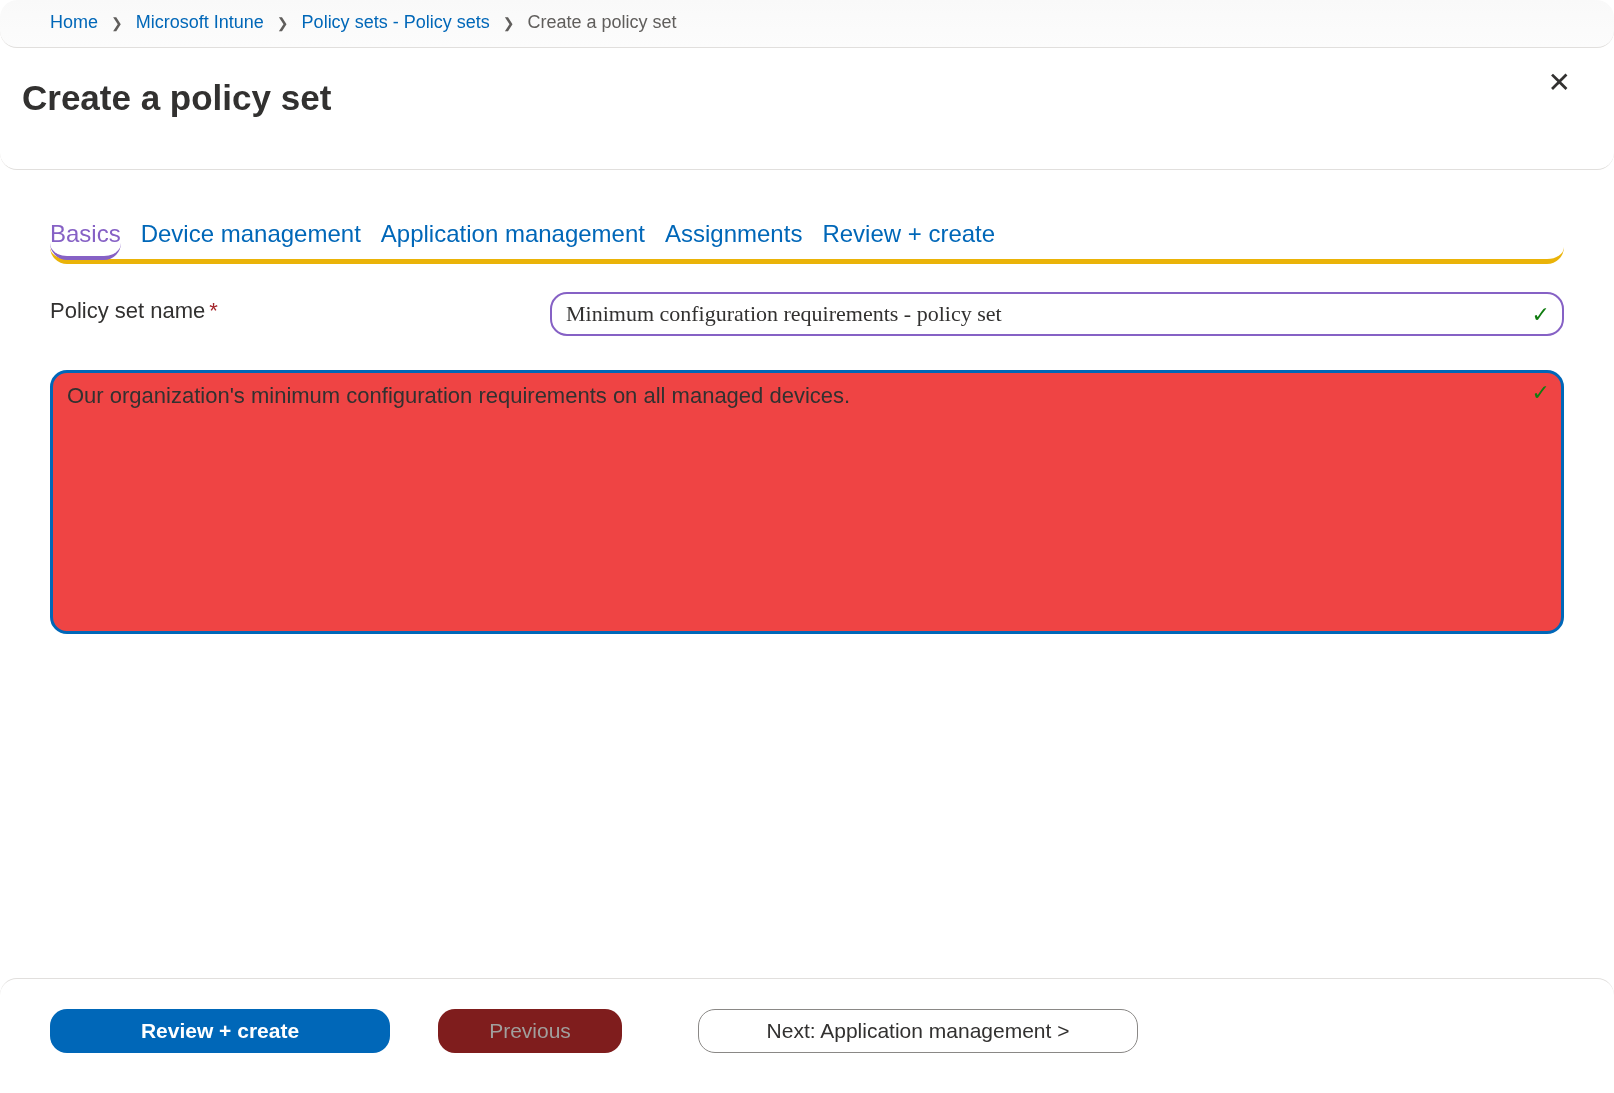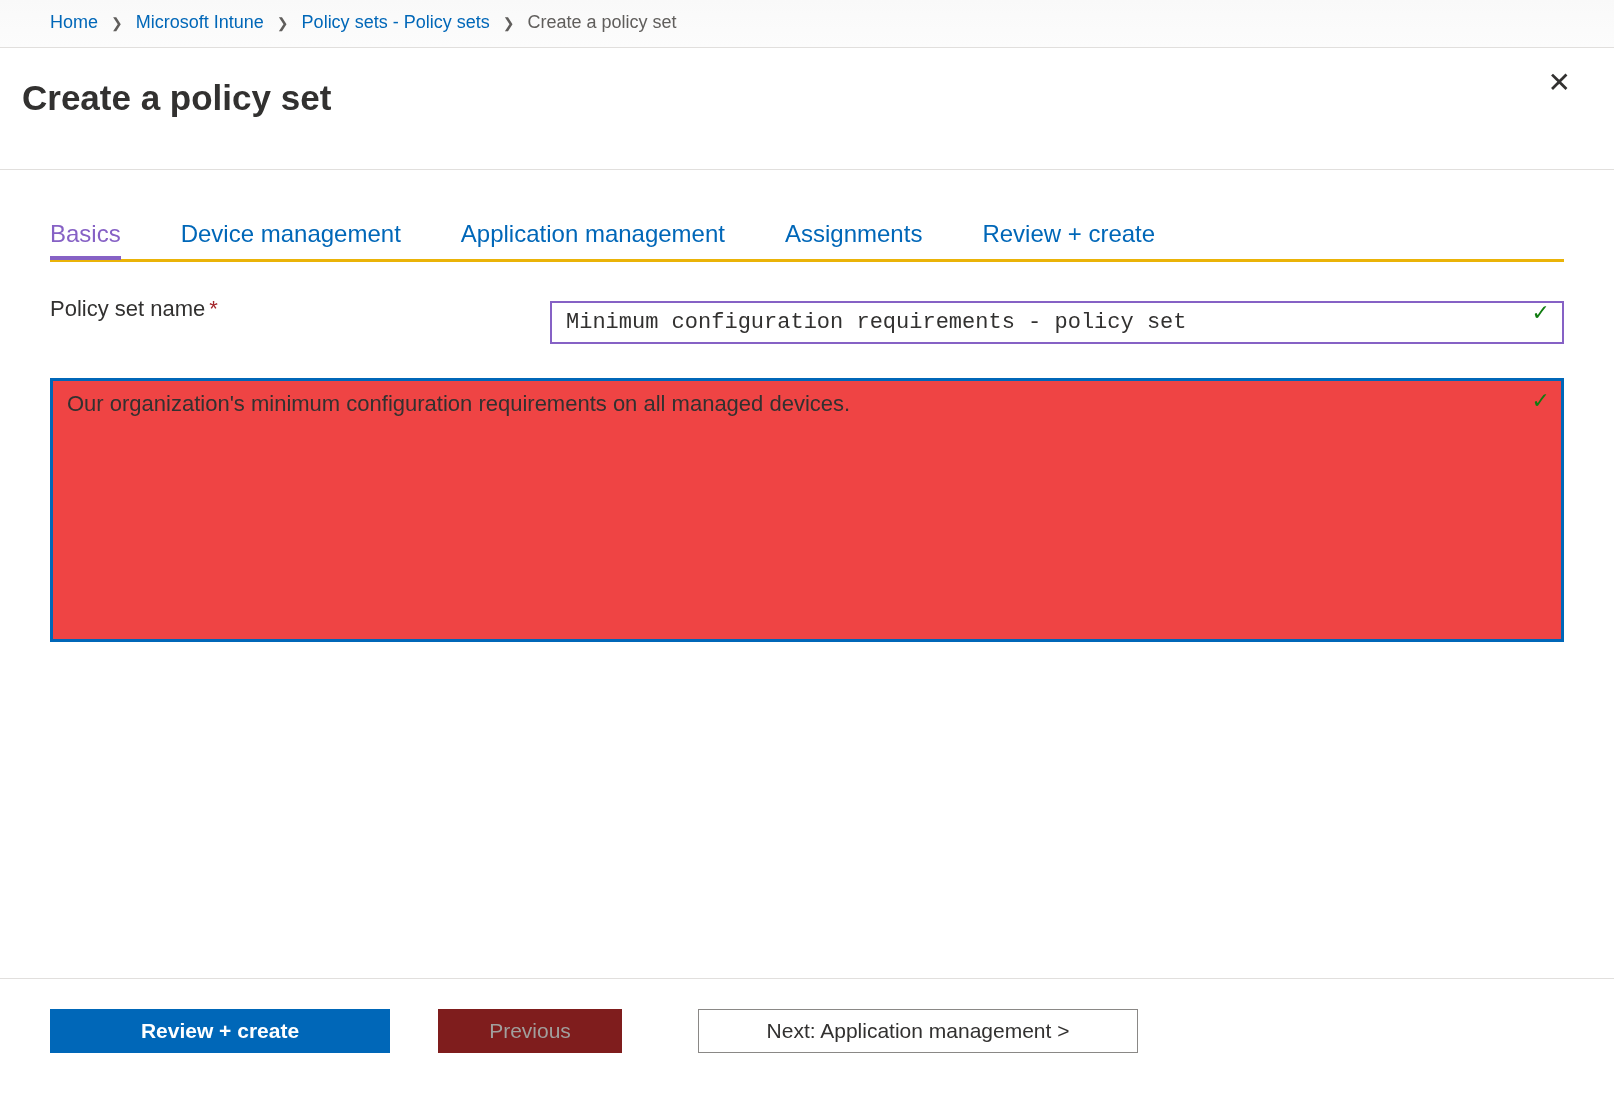--- a/index.html
+++ b/index.html
@@ -1,15 +1,15 @@
 <!DOCTYPE html>
 <html><head>
   <meta charset="utf-8">
   <style>
-    * { box-sizing: border-box; margin: 0; padding: 0; }
+    * { box-sizing: border-box; margin: 0; padding: 0; border-radius: 17px; }
     body {
       font-family: "Segoe UI", -apple-system, BlinkMacSystemFont, sans-serif;
       background: #fff;
       color: #323130;
       width: 1614px;
       height: 1093px;
       display: flex;
       flex-direction: column;
     }
     .breadcrumb {
@@ -56,22 +56,22 @@
     }
     .content {
       flex: 1;
       padding: 50px 50px 0 50px;
       display: flex;
       flex-direction: column;
       overflow: hidden;
     }
     .tabs {
       display: flex;
-      gap: 60px;
-      border-bottom: 3px solid #eab308;
+      gap: 20px;
+      border-bottom: 5px solid #eab308;
       margin-bottom: 28px;
     }
     .tab {
       font-size: 24px;
       color: #0067B8;
       padding-bottom: 8px;
       cursor: pointer;
       border: none;
       background: none;
       border-bottom: 4px solid transparent;
@@ -105,24 +105,23 @@
     }
     .form-field {
       flex: 1;
       position: relative;
     }
     .text-input {
       width: 100%;
       font-size: 22px;
       padding: 7px 48px 7px 14px;
       border: 2px solid #8661C5;
-      font-family: Liberation Mono, monospace;
+      font-family: Liberation Serif, serif;
       color: #323130;
       background: #fff;
-      margin-top: 11px;
     }
     .textarea-input {
       width: 100%;
       font-size: 22px;
       padding: 10px 48px 10px 14px;
       border: 3px solid #0067B8;
       font-family: inherit;
       color: #323130;
       resize: none;
       height: 264px;

